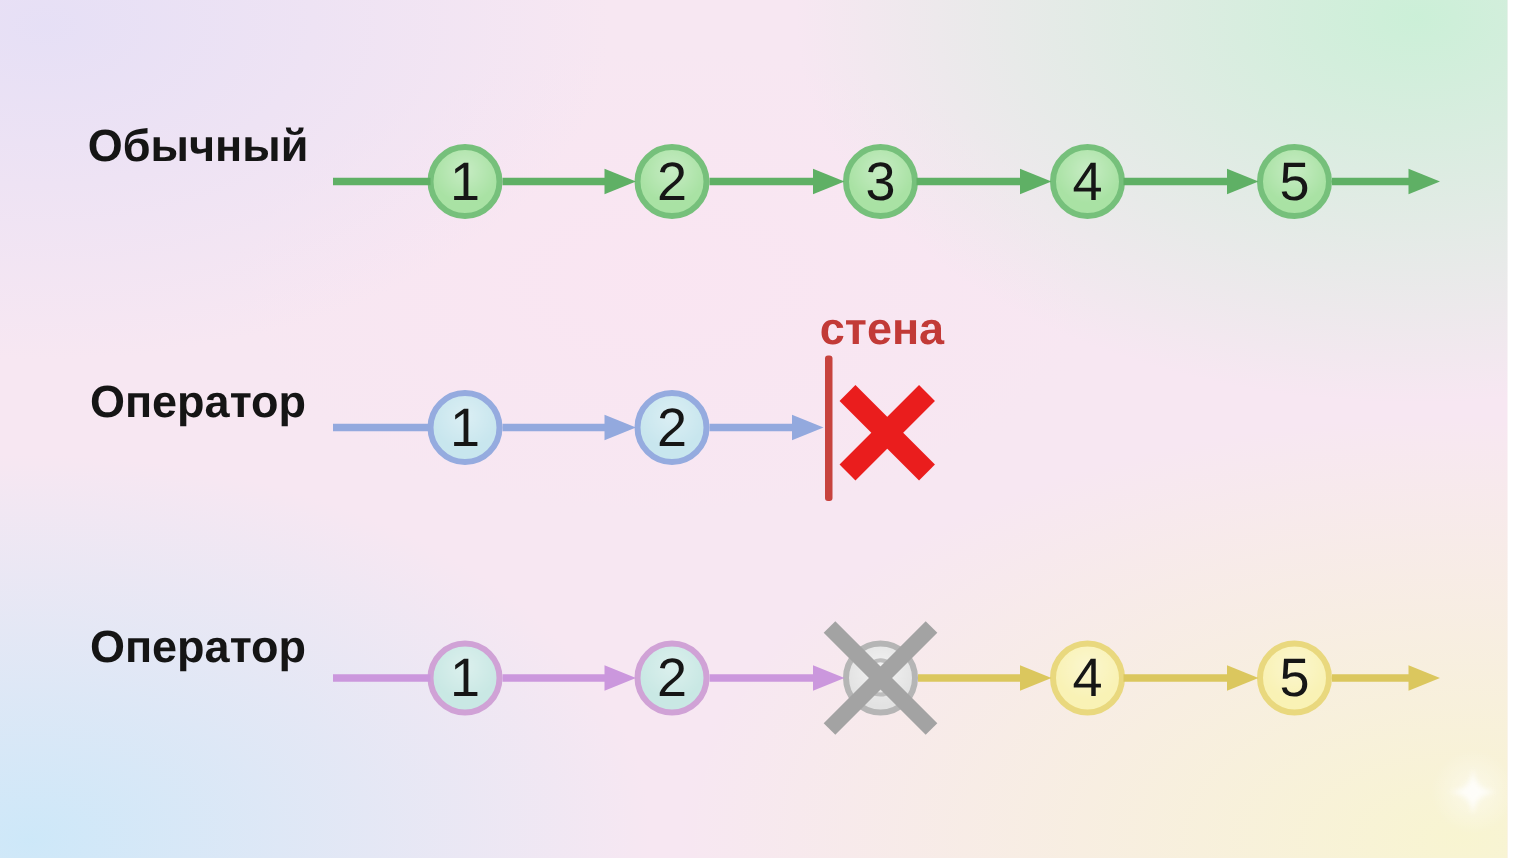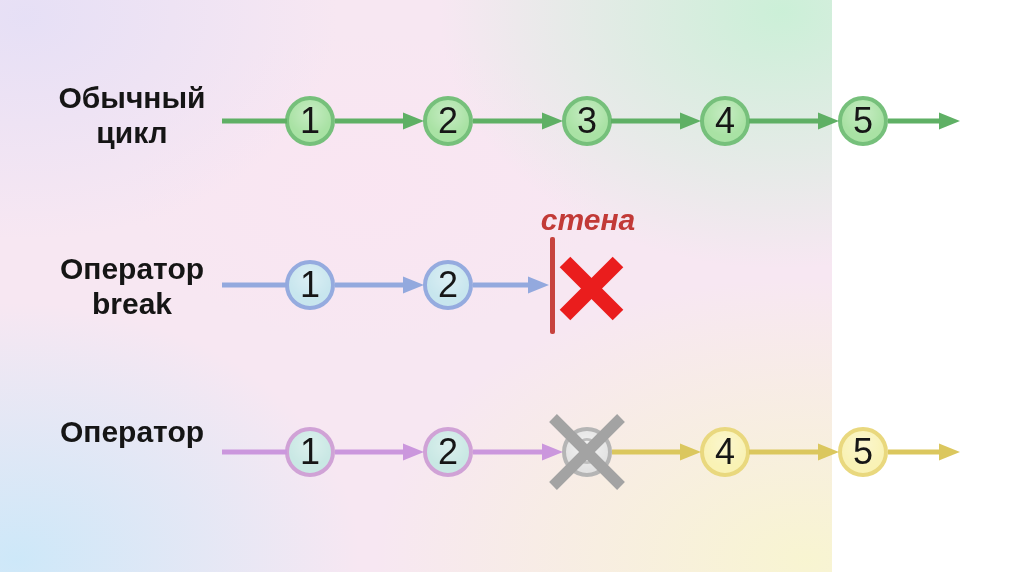--- a/index.html
+++ b/index.html
@@ -1,21 +1,21 @@
 <!DOCTYPE html>
 <html><head>
 <meta charset="utf-8">
 <style>
   html,body{margin:0;padding:0;}
   body{
     width:1024px;height:572px;overflow:hidden;
     font-family:"Liberation Sans",sans-serif;
   }
   .stage{
-    position:relative;width:832px;height:572px;
+    position:relative;width:1005px;height:572px;
     background-color:#f7e7f2;
     background-image:
       radial-gradient(55% 60% at 94% 2%,  rgba(201,240,214,.95) 0%, rgba(201,240,214,0) 75%),
       radial-gradient(55% 60% at 2% 98%,  rgba(203,232,249,.95) 0%, rgba(203,232,249,0) 75%),
       radial-gradient(65% 62% at 97% 98%, rgba(248,245,208,.97) 0%, rgba(248,245,208,0) 80%),
       radial-gradient(50% 52% at 3% 3%,   rgba(229,223,246,.95) 0%, rgba(229,223,246,0) 75%),
       radial-gradient(42% 40% at 44% 33%, rgba(250,229,242,.85) 0%, rgba(250,229,242,0) 70%);
   }
   .row-label{
     position:absolute;left:12px;width:240px;text-align:center;
@@ -34,31 +34,29 @@
   .node.skipped{background-image:radial-gradient(circle at 50% 38%, rgba(255,255,255,.6), rgba(255,255,255,0) 70%);}
   svg.overlay{position:absolute;left:0;top:0;z-index:2;pointer-events:none;}
 </style>
 </head>
 <body>
 
 <div class="stage">
 
   <div class="row-label" style="top:80px">
     <div>Обычный</div>
-    <div>цикл</div>
   </div>
   <div class="row-label" style="top:251px">
     <div>Оператор</div>
-    <div>break</div>
   </div>
   <div class="row-label" style="top:414px">
     <div>Оператор</div>
   </div>
 
-  <div class="wall-label" style="color: rgb(194, 58, 55); font-style: italic;">стена</div>
+  <div class="wall-label" style="color: rgb(194, 58, 55);">стена</div>
 
   <div class="node" style="left: 285px; top: 96px; background-color: rgb(169, 226, 164); border-color: rgb(118, 192, 123);">1</div>
   <div class="node" style="left: 423px; top: 96px; background-color: rgb(169, 226, 164); border-color: rgb(118, 192, 123);">2</div>
   <div class="node" style="left: 562px; top: 96px; background-color: rgb(169, 226, 164); border-color: rgb(118, 192, 123);">3</div>
   <div class="node" style="left: 700px; top: 96px; background-color: rgb(169, 226, 164); border-color: rgb(118, 192, 123);">4</div>
   <div class="node" style="left: 838px; top: 96px; background-color: rgb(169, 226, 164); border-color: rgb(118, 192, 123);">5</div>
 
   <div class="node" style="left: 285px; top: 260px; background-color: rgb(200, 230, 238); border-color: rgb(149, 171, 223);">1</div>
   <div class="node" style="left: 423px; top: 260px; background-color: rgb(200, 230, 238); border-color: rgb(149, 171, 223);">2</div>
 

